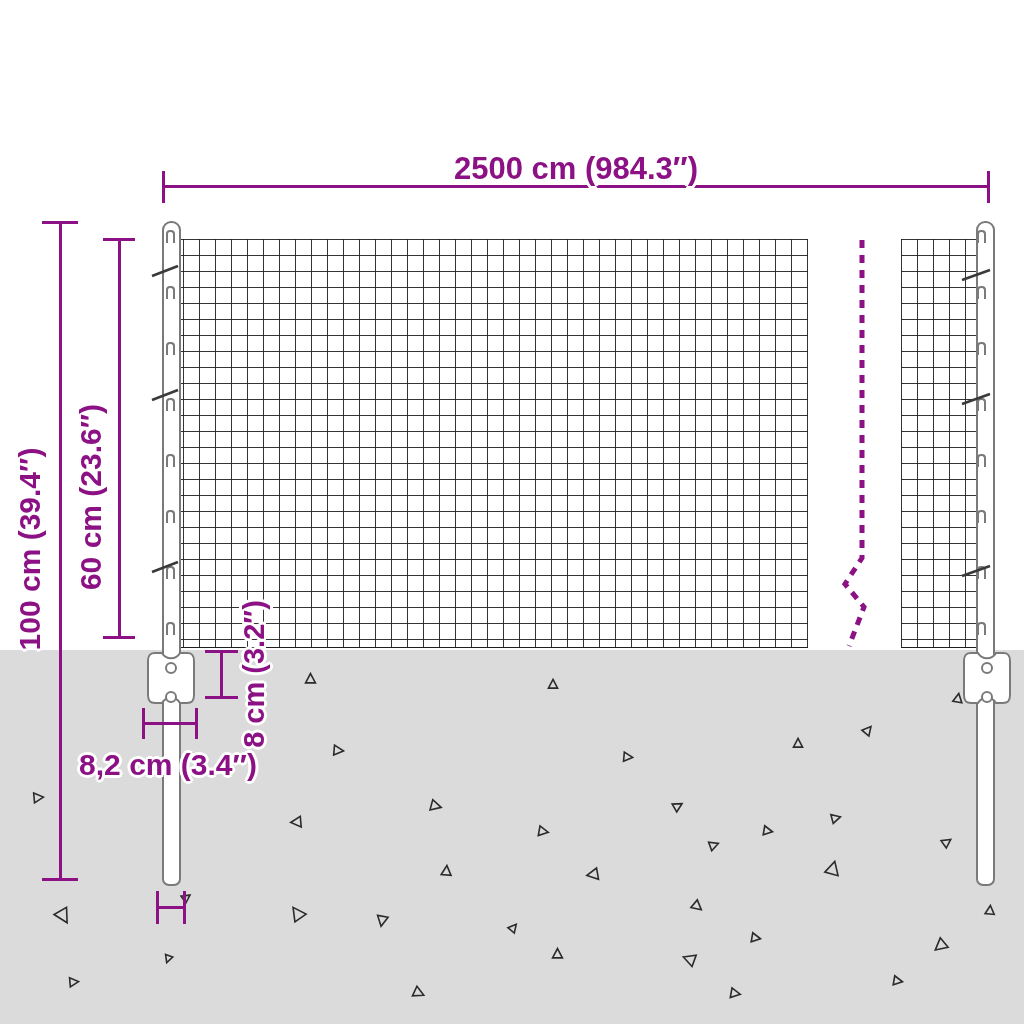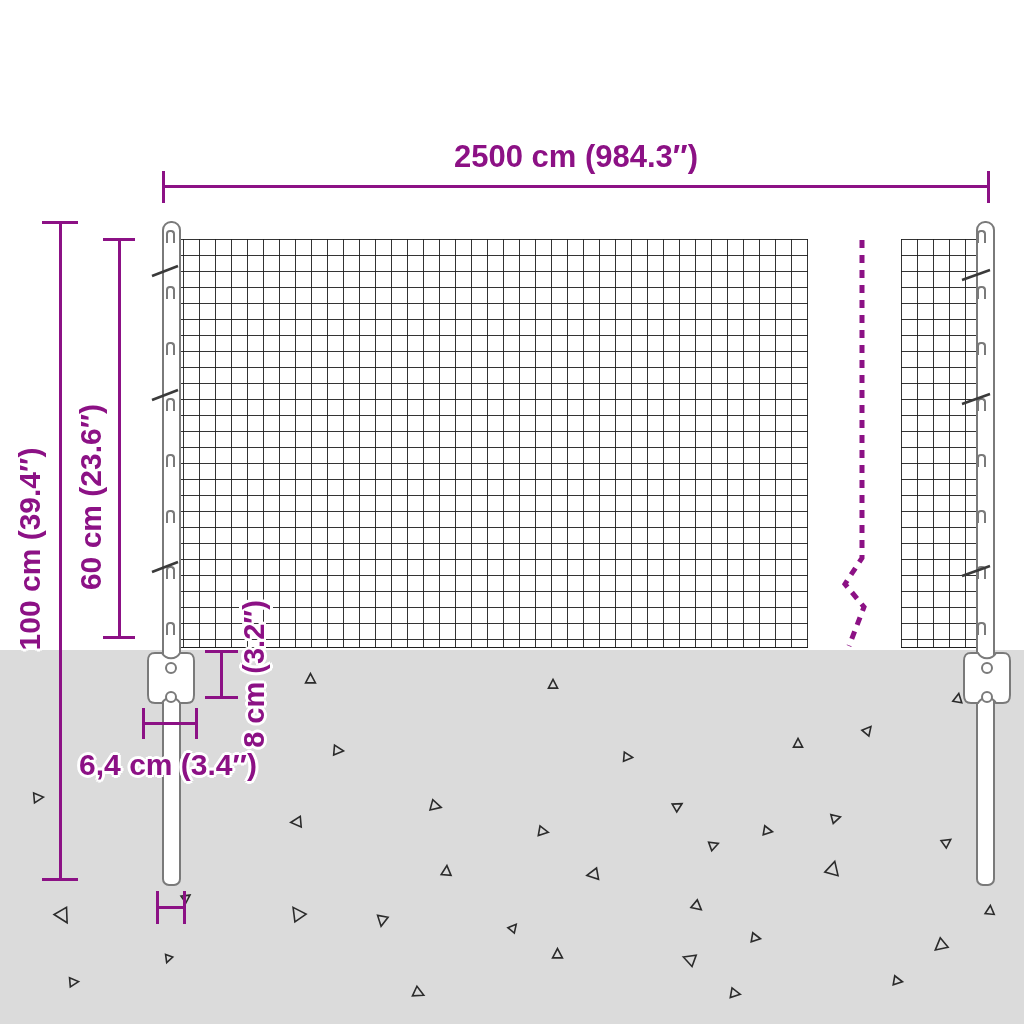--- a/index.html
+++ b/index.html
@@ -196,41 +196,41 @@
     <g transform="translate(961,650)">
       <path d="M3,11 C3,5 5,3 10,3 L17,3 C21,10 31,10 35,3 L42,3 C47,3 49,5 49,11 L49,45 C49,51 47,53 42,53 L35,53 C31,46 21,46 17,53 L10,53 C5,53 3,51 3,45 Z" fill="#fff" stroke="var(--outline)" stroke-width="2"></path>
       <circle cx="26" cy="18" r="5" fill="#fff" stroke="var(--outline)" stroke-width="2"></circle>
       <circle cx="26" cy="47" r="5" fill="#fff" stroke="var(--outline)" stroke-width="2"></circle>
     </g>
   </svg>
 
   <div class="abs dim" style="left:162px;top:185px;width:828px;height:3px;"></div>
   <div class="abs dim" style="left:162px;top:171px;width:3px;height:32px;"></div>
   <div class="abs dim" style="left:987px;top:171px;width:3px;height:32px;"></div>
-  <div class="abs dim-label" style="left:376px;top:138px;width:400px;font-size:31px;">2500 cm (984.3″)</div>
+  <div class="abs dim-label" style="left:376px;top:150px;width:400px;font-size:31px;">2500 cm (984.3″)</div>
 
   <div class="abs dim" style="left:59px;top:222px;width:3px;height:659px;"></div>
   <div class="abs dim" style="left:42px;top:221px;width:36px;height:3px;"></div>
   <div class="abs dim" style="left:42px;top:878px;width:36px;height:3px;"></div>
   <div class="abs dim-label rot" style="left:-130px;top:530px;width:320px;">100 cm (39.4″)</div>
 
   <div class="abs dim" style="left:118px;top:239px;width:3px;height:400px;"></div>
   <div class="abs dim" style="left:103px;top:238px;width:32px;height:3px;"></div>
   <div class="abs dim" style="left:103px;top:636px;width:32px;height:3px;"></div>
   <div class="abs dim-label rot" style="left:-69px;top:478px;width:320px;">60 cm (23.6″)</div>
 
   <div class="abs dim" style="left:220px;top:652px;width:3px;height:47px;"></div>
   <div class="abs dim" style="left:205px;top:650px;width:33px;height:3px;"></div>
   <div class="abs dim" style="left:205px;top:696px;width:33px;height:3px;"></div>
   <div class="abs dim-label rot" style="left:134px;top:655px;width:240px;font-size:29px;">8 cm (3.2″)</div>
 
   <div class="abs dim" style="left:143px;top:722px;width:55px;height:3px;"></div>
   <div class="abs dim" style="left:142px;top:708px;width:3px;height:31px;"></div>
   <div class="abs dim" style="left:195px;top:708px;width:3px;height:31px;"></div>
-  <div class="abs dim-label" style="left:8px;top:746px;width:320px;">6,4 cm (3.4″)</div>
+  <div class="abs dim-label" style="left:8px;top:746px;width:320px;">8,2 cm (3.4″)</div>
 
   <div class="abs dim" style="left:156px;top:891px;width:3px;height:33px;"></div>
   <div class="abs dim" style="left:183px;top:891px;width:3px;height:33px;"></div>
   <div class="abs dim" style="left:157px;top:906px;width:28px;height:3px;"></div>
 
 <div class="clip" style="left: 166px; top: 230px;"></div>
     <div class="clip" style="left: 166px; top: 286px;"></div>
     <div class="clip" style="left: 166px; top: 342px;"></div>
     <div class="clip" style="left: 166px; top: 398px;"></div>
     <div class="clip" style="left: 166px; top: 454px;"></div>

